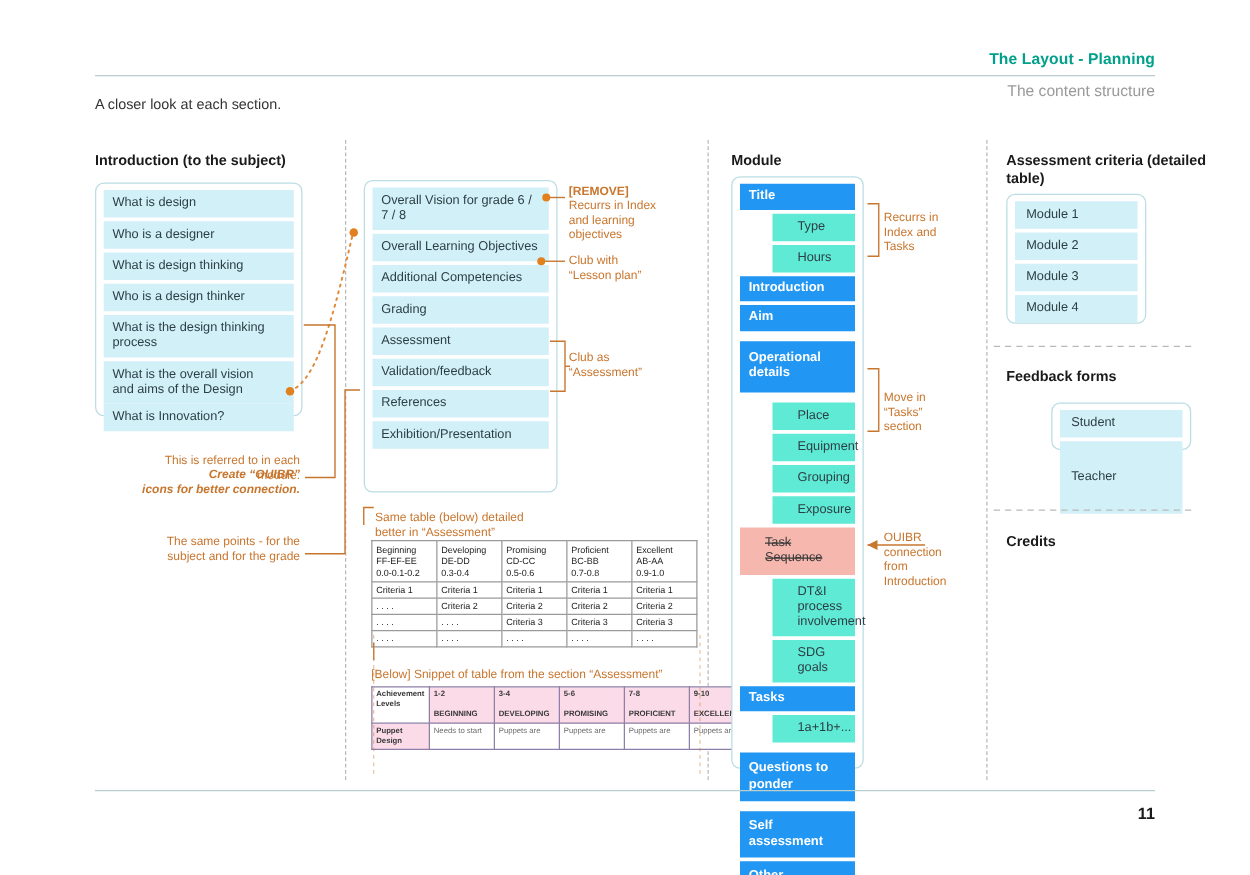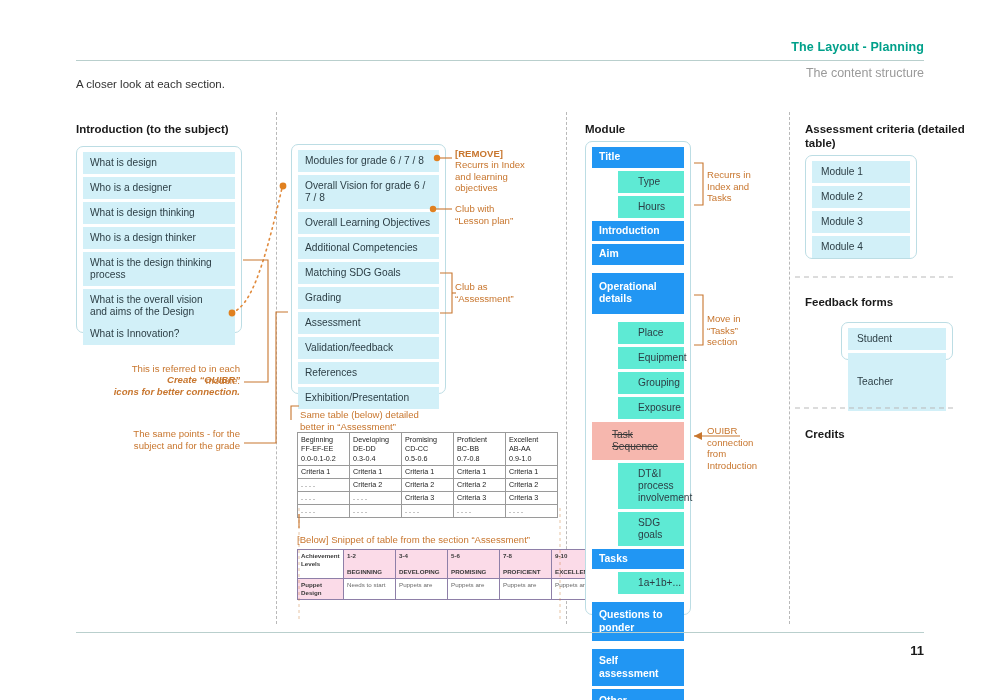--- a/index.html
+++ b/index.html
@@ -192,25 +192,23 @@
 
   <div class="anno right" style="left:100px; top:363px; width:140px">This is referred to in each
 module. </div>
   <div class="anno right ital-b" style="left:82px; top:374px; width:158px">Create “OUIBR”
 icons for better connection.</div>
   <div class="anno right" style="left:94px; top:428px; width:146px">The same points - for the
 subject and for the grade</div>
 
 
   <div class="cardbox" style="left:291px; top:144px; width:155px; height:250px">
-    <div class="row">Modules for grade 6 / 7 / 8</div>
     <div class="row">Overall Vision for grade 6 / 7 / 8</div>
     <div class="row">Overall Learning Objectives</div>
     <div class="row">Additional Competencies</div>
-    <div class="row">Matching SDG Goals</div>
     <div class="row">Grading</div>
     <div class="row">Assessment</div>
     <div class="row">Validation/feedback</div>
     <div class="row">References</div>
     <div class="row last">Exhibition/Presentation</div>
   </div>
 
   <div class="anno b" style="left:455px; top:148px; width:95px">[REMOVE]</div>
   <div class="anno" style="left:455px; top:159px; width:95px">Recurrs in Index
 and learning

